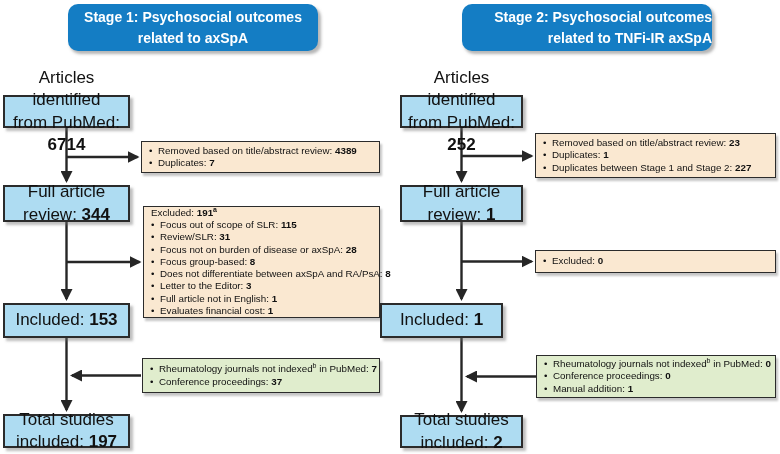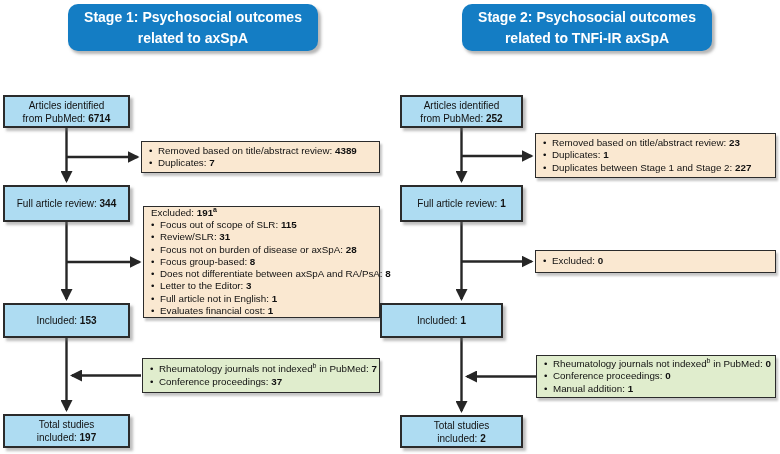--- a/index.html
+++ b/index.html
@@ -10,27 +10,27 @@
   }
   .arrows{position:absolute;left:0;top:0;width:780px;height:454px;pointer-events:none;}
 
   .stage-header{
     position:absolute;width:250px;height:47px;border-radius:10px;
     background:#147dc4;color:#ffffff;font-weight:bold;font-size:14px;line-height:1.45;
     display:flex;flex-direction:column;align-items:center;justify-content:center;text-align:center;
     box-shadow:2.5px 3px 3px rgba(110,110,110,0.5);
   }
   .hdr1{left:68px;top:4px;}
-  .hdr2{left:462px;top:4px;}
+  .hdr2{left:462px;top:4px;align-items:flex-end;}
 
   .flowbox{
     position:absolute;box-sizing:border-box;
     background:#aedcf2;border:2px solid #2b2b2b;
     display:flex;flex-direction:column;align-items:center;justify-content:center;text-align:center;
-    font-size:10px;line-height:1.3;
+    font-size:17px;line-height:1.3;
     box-shadow:2.5px 3px 2.5px rgba(110,110,110,0.45);
   }
   .bxA1{left:3px;top:95px;width:127px;height:33px;}
   .bxA2{left:3px;top:185px;width:127px;height:37px;}
   .bxA3{left:3px;top:303px;width:127px;height:35px;}
   .bxA4{left:3px;top:414px;width:127px;height:34px;}
   .bxB1{left:400px;top:95px;width:123px;height:33px;}
   .bxB2{left:400px;top:185px;width:123px;height:37px;}
   .bxB3{left:380px;top:303px;width:123px;height:35px;}
   .bxB4{left:400px;top:415px;width:123px;height:33px;}

